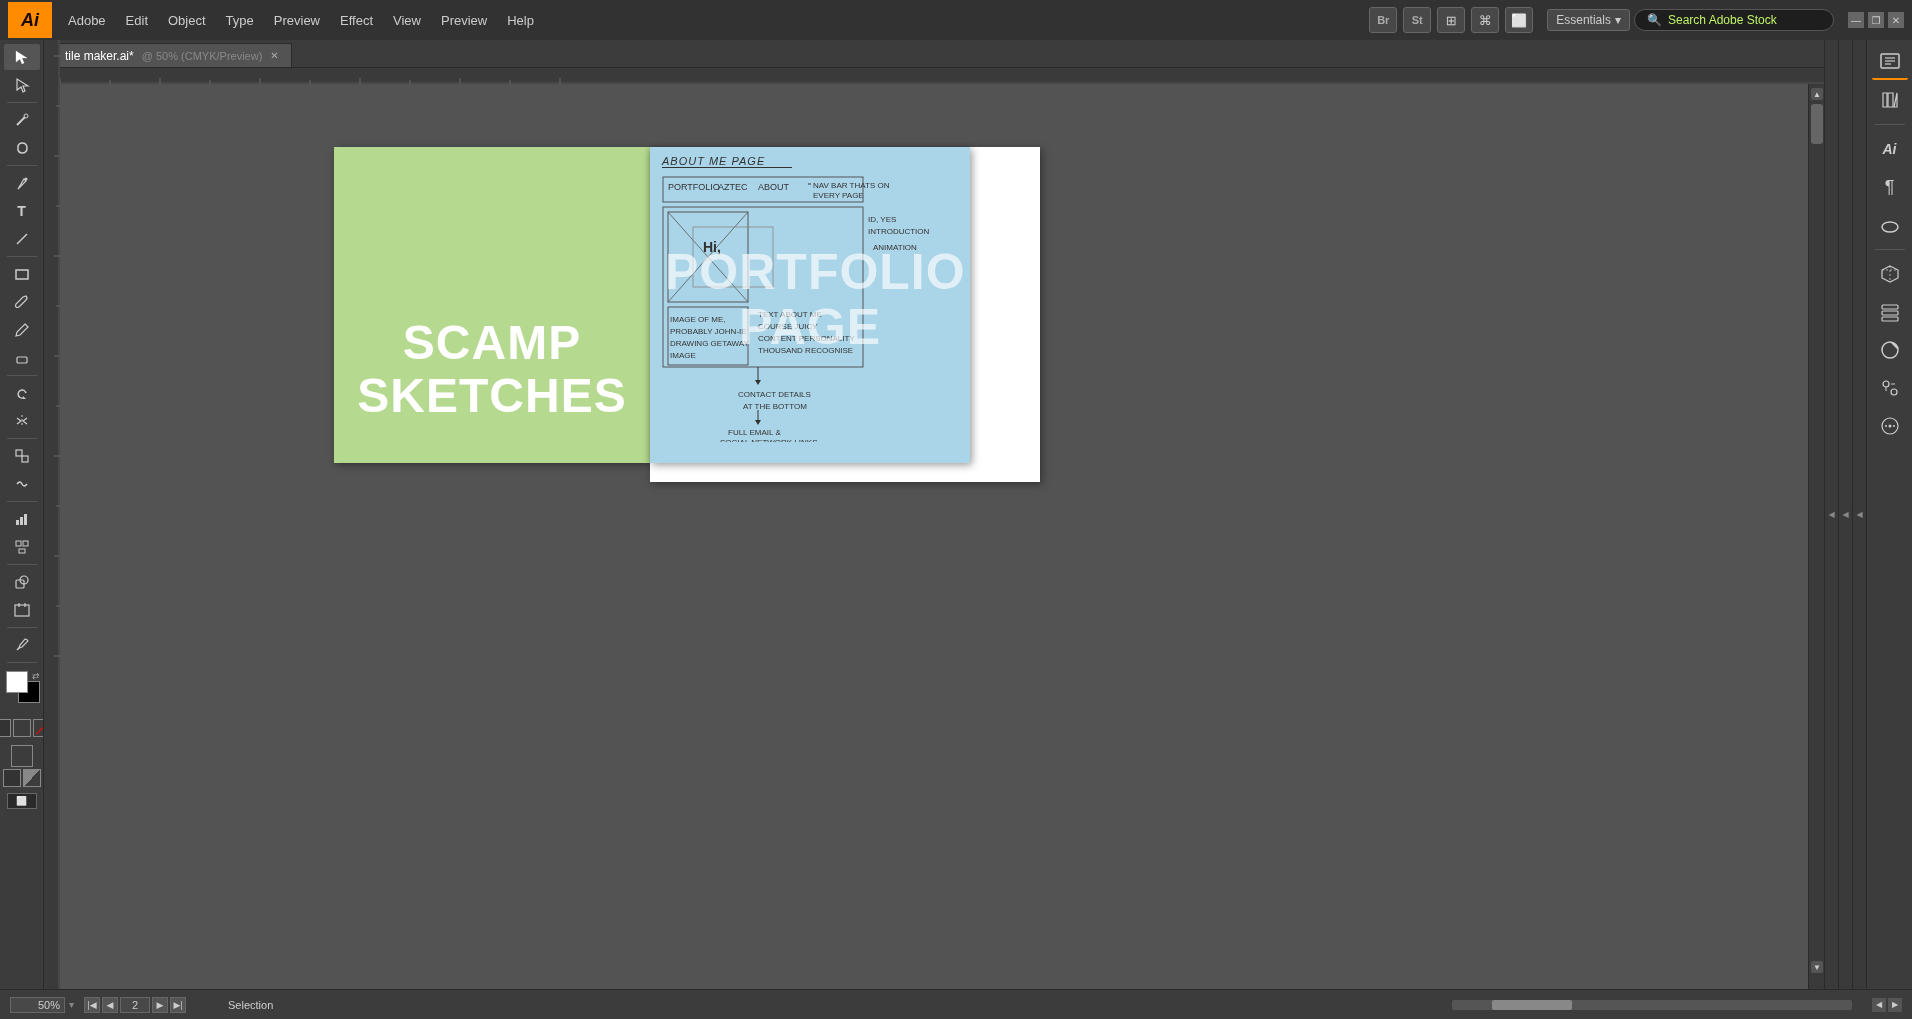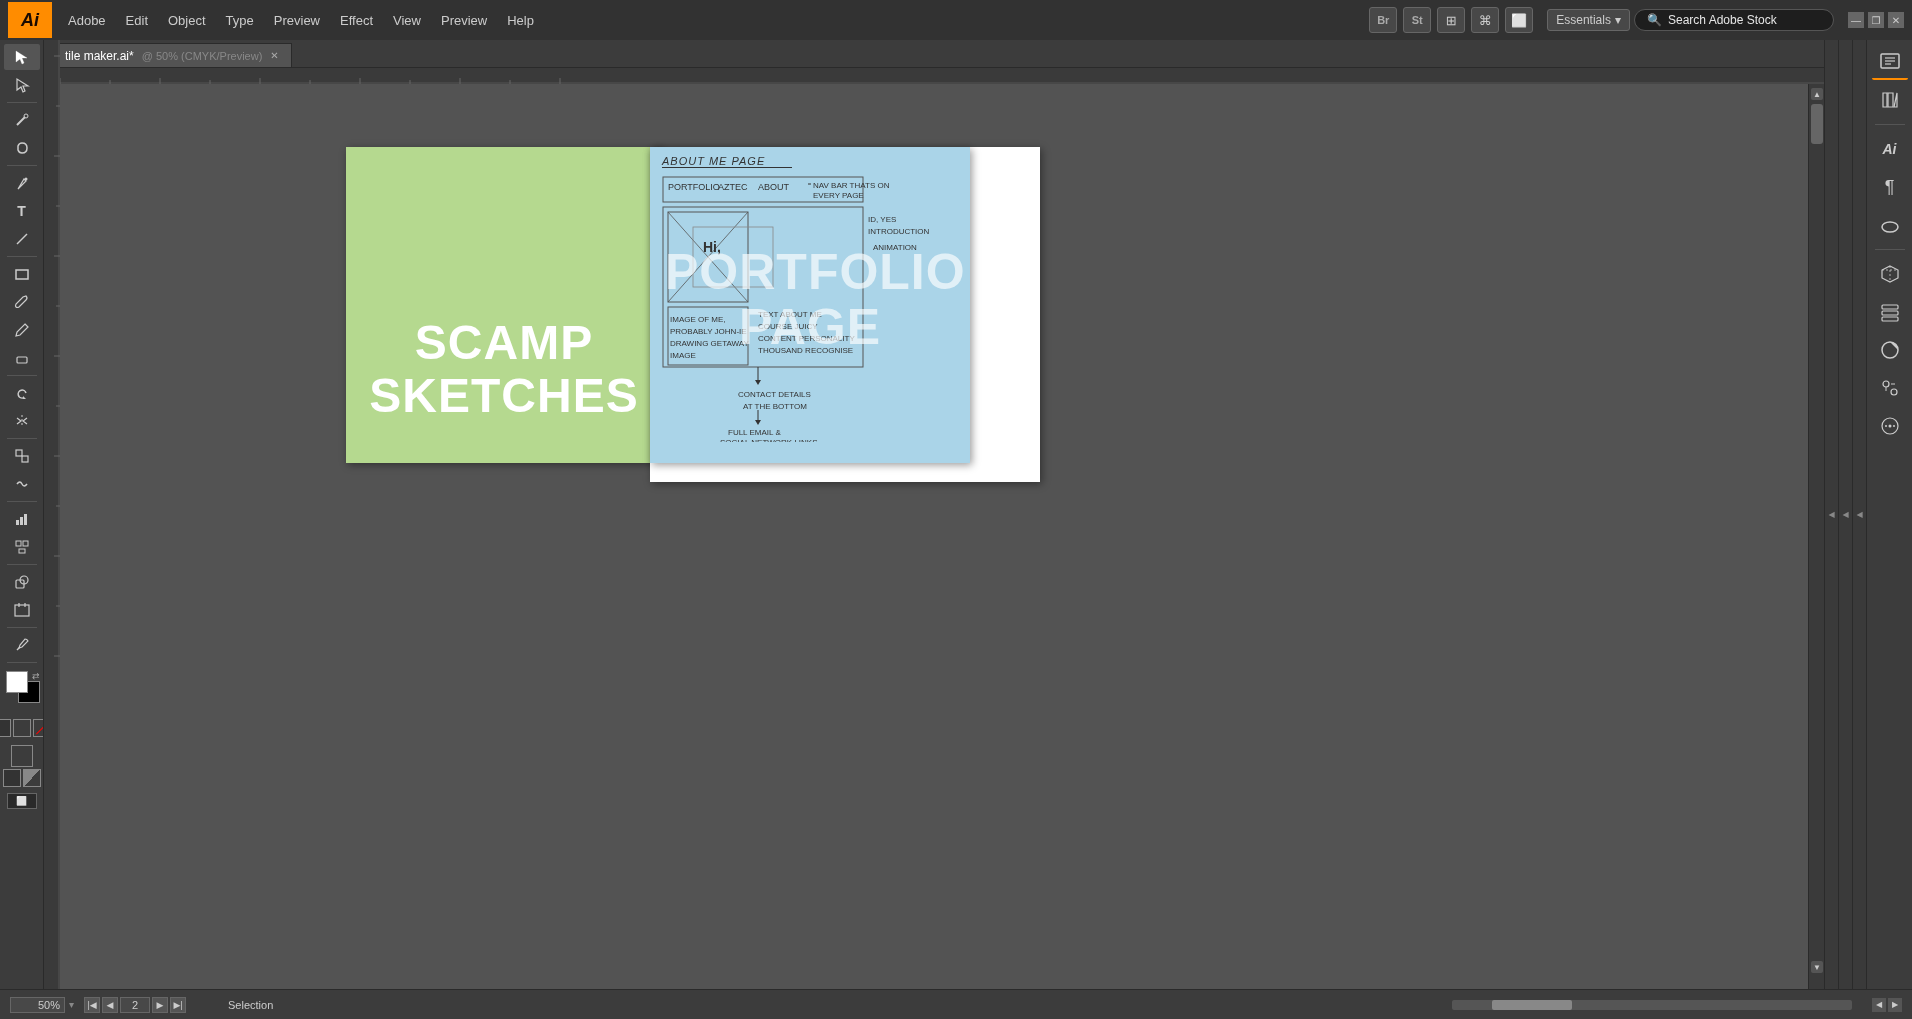--- a/index.html
+++ b/index.html
@@ -230,21 +230,21 @@
     }
 
     
     .artboard {
       position: absolute;
       box-shadow: 2px 2px 8px rgba(0,0,0,0.4);
       margin-top: 33px;
     }
 
     #tile-green {
-      left: 12px;
+      left: 0;
       top: 0;
       width: 316px;
       height: 316px;
       background: #b5d98f;
     }
     #tile-green .tile-text {
       color: white;
       font-size: 48px;
       font-weight: 900;
       text-align: center;
@@ -396,21 +396,21 @@
     </div>
   </div>
 
   <div class="essentials-btn">
     <span>Essentials</span>
     <span>▾</span>
   </div>
 
   <div class="search-box">
     <span style="color:#888;">🔍</span>
-    <span style="color:#e5e5e5;font-size:12px;">Search Adobe Stock</span>
+    <span style="color:#bef264;font-size:12px;">Search Adobe Stock</span>
   </div>
 
   <div class="win-btns">
     <div class="win-btn">—</div>
     <div class="win-btn">❐</div>
     <div class="win-btn">✕</div>
   </div>
 </div>
 
 <div id="main-layout">

